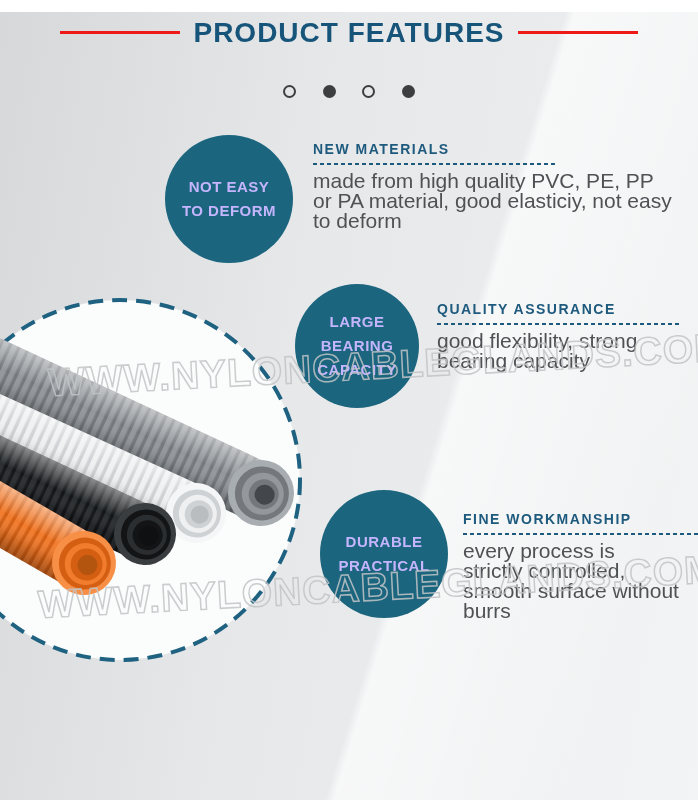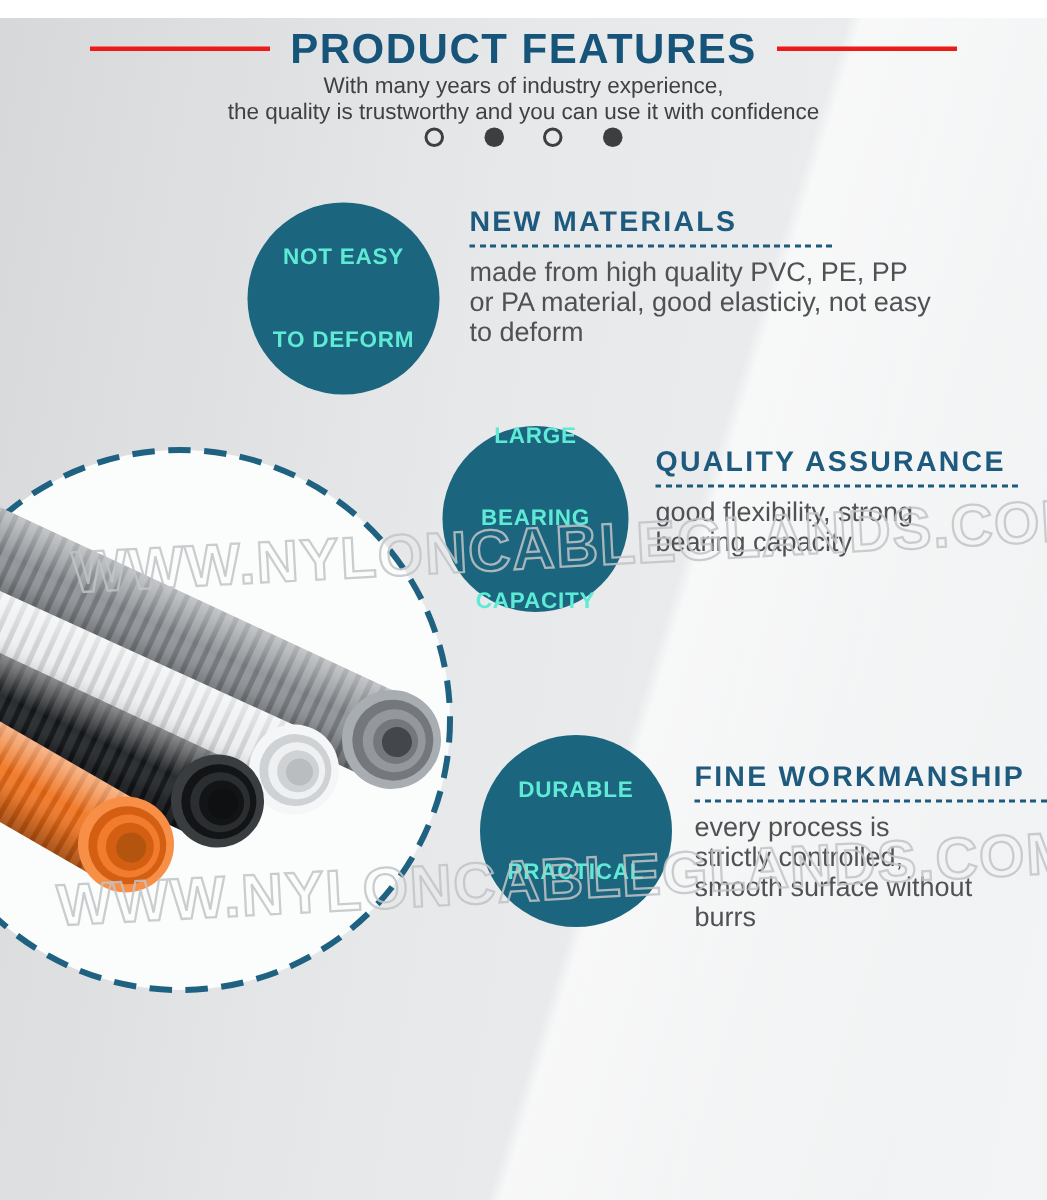--- a/index.html
+++ b/index.html
@@ -27,32 +27,32 @@
   .dots{
     position:absolute;top:72px;left:283px;width:132px;height:14px;
     display:flex;justify-content:space-between;align-items:center;z-index:3;
   }
   .dot{width:9px;height:9px;border-radius:50%;border:2px solid var(--dot-dark);background:transparent;}
   .dot.filled{width:13px;height:13px;border:none;background:var(--dot-dark);}
   
   .badge{
     position:absolute;border-radius:50%;background:var(--teal-badge);z-index:3;
     display:flex;flex-direction:column;justify-content:center;align-items:center;
-    color:#5eead4;font-weight:700;font-size:15px;line-height:24px;letter-spacing:0.5px;text-align:center;gap:31px;
+    color:#c4b5fd;font-weight:700;font-size:15px;line-height:24px;letter-spacing:0.5px;text-align:center;
   }
   
   .feature{position:absolute;z-index:3;}
   .feature-heading{
-    font-size:19px;font-weight:700;letter-spacing:1.5px;color:var(--heading-blue);line-height:22px;
+    font-size:14px;font-weight:700;letter-spacing:1.5px;color:var(--heading-blue);line-height:22px;
   }
   .feature-underline{
     height:2px;margin-top:3px;
     background:repeating-linear-gradient(90deg, var(--heading-blue) 0 4px, transparent 4px 7px);
   }
-  .feature-body{margin-top:6px;font-size:18px;line-height:20px;color:var(--body-text);}
+  .feature-body{margin-top:6px;font-size:21px;line-height:20px;color:var(--body-text);}
   
   .watermark{
     position:absolute;z-index:4;white-space:nowrap;pointer-events:none;
     font-size:39px;font-weight:700;letter-spacing:1px;
     color:transparent;-webkit-text-stroke:1.5px var(--watermark-gray);
     transform-origin:left center;opacity:0.85;
   }
   .watermark.a{left:48px;top:349px;transform:rotate(-3deg);}
   .watermark.b{left:38px;top:571px;transform:rotate(-3deg);}
 </style>
@@ -126,24 +126,20 @@
       <ellipse cx="1" cy="0" rx="26" ry="26" fill="#d45f13"></ellipse>
       <ellipse cx="2" cy="0" rx="21" ry="21" fill="#f17c2e"></ellipse>
       <ellipse cx="3" cy="0" rx="16" ry="16" fill="#d45f13"></ellipse>
       <ellipse cx="4" cy="0" rx="10" ry="10" fill="#b3540f"></ellipse>
     </g>
   </svg>
 
   <div class="red-line left"></div>
   <div class="title">PRODUCT FEATURES</div>
   <div class="red-line right"></div>
-  <div class="subtitle">
-    <div>With many years of industry experience,</div>
-    <div>the quality is trustworthy and you can use it with confidence</div>
-  </div>
   <div class="dots">
     <span class="dot"></span>
     <span class="dot filled"></span>
     <span class="dot"></span>
     <span class="dot filled"></span>
   </div>
 
   <div class="badge" style="left:165px;top:123px;width:128px;height:128px;">
     <div>NOT EASY</div>
     <div>TO DEFORM</div>

